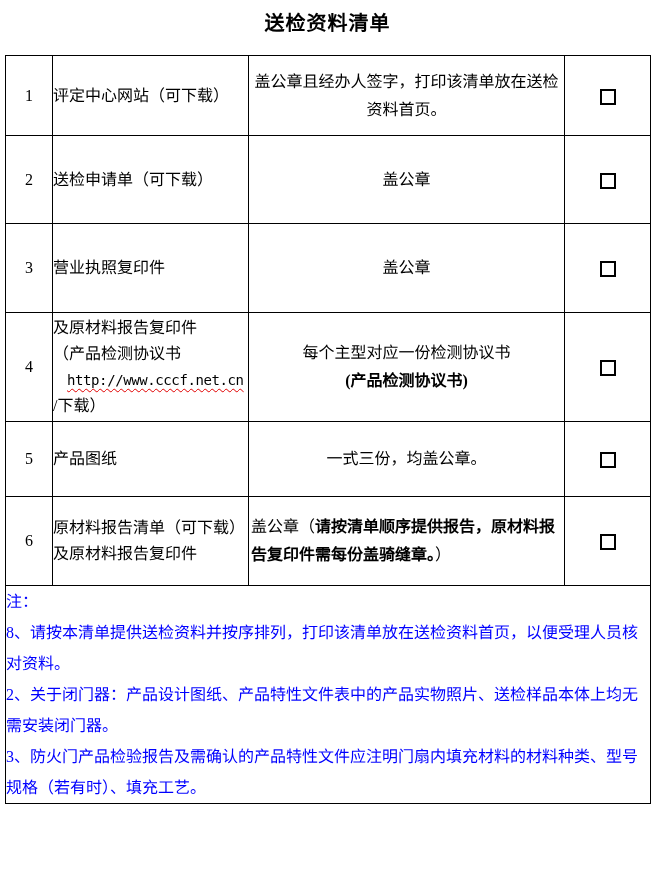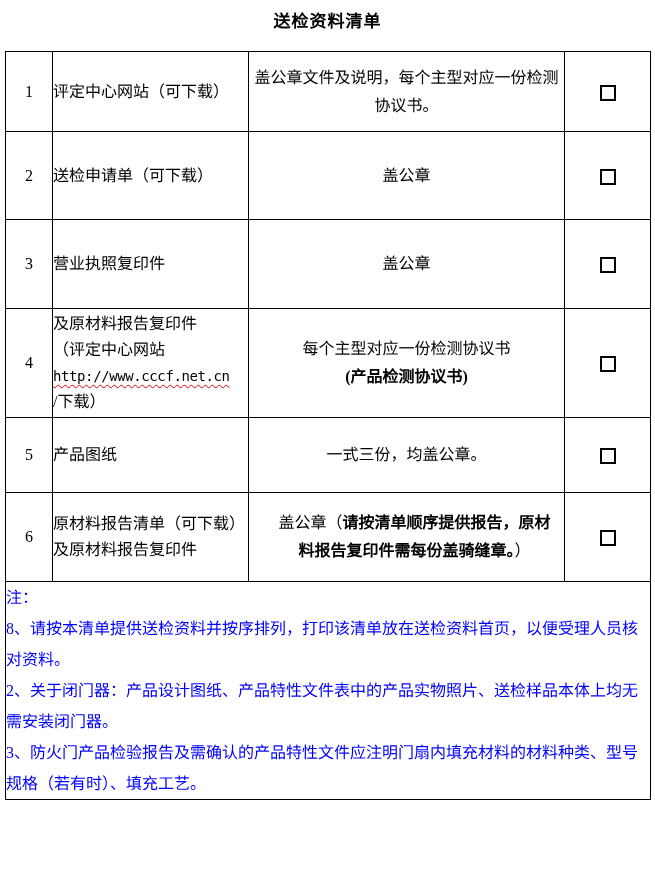--- a/index.html
+++ b/index.html
@@ -2,21 +2,21 @@
 <html lang="zh-CN"><head>
 <meta charset="utf-8">
 <style>
   html,body { margin:0; padding:0; background:#ffffff; }
   .page {
     width:655px; height:871px; background:#ffffff; position:relative;
     font-family:"Liberation Serif","DejaVu Serif",serif; color:#000000;
     overflow:hidden;
   }
   .doc-title {
-    margin:7px 0 0 0; text-align:center; font-size:17px; font-weight:bold;
+    margin:7px 0 0 0; text-align:center; font-size:20px; font-weight:bold;
     letter-spacing:1px; color:#000000;
   }
   table.checklist {
     border-collapse:collapse; table-layout:fixed; width:645px;
     margin:19px 0 0 5px;
   }
   table.checklist col.c1 { width:47px; }
   table.checklist col.c2 { width:196px; }
   table.checklist col.c3 { width:316px; }
   table.checklist col.c4 { width:86px; }
@@ -29,28 +29,28 @@
   tr.r2    { height:88px; }
   tr.r3    { height:89px; }
   tr.r4    { height:109px; }
   tr.r5    { height:75px; }
   tr.r6    { height:89px; }
   tr.notes-row { height:217px; }
   th { text-align:center; }
   td.c-no    { text-align:center; }
   td.c-name  { text-align:left; padding:4px 2px 4px 8px; font-size:15px; line-height:26px; }
   td.c-desc  { text-align:center; padding:4px 4px; line-height:28px; }
-  td.c-desc.left { text-align:center; padding-left:22px; padding-right:6px; }
+  td.c-desc.left { text-align:left; padding-left:2px; padding-right:6px; }
   td.c-check { text-align:center; }
   .bold { font-weight:bold; }
   .url {
     font-family:"DejaVu Sans Mono","Liberation Mono",monospace;
     font-size:14px; letter-spacing:-0.4px;
     text-decoration:underline wavy #e00000;
-    text-decoration-thickness:1px; text-underline-offset:3px;
+    text-decoration-thickness:1px; text-underline-offset:3px;margin-left:14px;
   }
   .checkbox {
     display:inline-block; width:12px; height:12px;
     border:2px solid #000000; background:#ffffff; vertical-align:middle;
   }
   td.notes-cell {
     vertical-align:top; text-align:left; padding:6px 6px 0 6px;
     color:#0000ff; font-weight:bold; font-size:15.5px; line-height:31px;
   }
   .note-line { color:#0000ff; }
@@ -68,21 +68,21 @@
         <col class="c2">
         <col class="c3">
         <col class="c4">
       </colgroup>
 
     <tbody>
 
     <tr class="r1">
       <td class="c-no">1</td>
       <td class="c-name">评定中心网站（可下载）</td>
-      <td class="c-desc">盖公章文件及说明，每个主型对应一份检测协议书。</td>
+      <td class="c-desc">盖公章且经办人签字，打印该清单放在送检资料首页。</td>
       <td class="c-check"><span class="checkbox"></span></td>
     </tr>
 
     <tr class="r2">
       <td class="c-no">2</td>
       <td class="c-name">送检申请单（可下载）</td>
       <td class="c-desc">盖公章</td>
       <td class="c-check"><span class="checkbox"></span></td>
     </tr>
 
@@ -90,21 +90,21 @@
       <td class="c-no">3</td>
       <td class="c-name">营业执照复印件</td>
       <td class="c-desc">盖公章</td>
       <td class="c-check"><span class="checkbox"></span></td>
     </tr>
 
     <tr class="r4">
       <td class="c-no">4</td>
       <td class="c-name">
         <div>及原材料报告复印件</div>
-        <div>（评定中心网站</div>
+        <div>（产品检测协议书</div>
         <div><span class="url">http://www.cccf.net.cn</span></div>
         <div>/下载）</div>
       </td>
       <td class="c-desc">
         <div>每个主型对应一份检测协议书</div>
         <div class="bold">(产品检测协议书)</div>
       </td>
       <td class="c-check"><span class="checkbox"></span></td>
     </tr>
 

